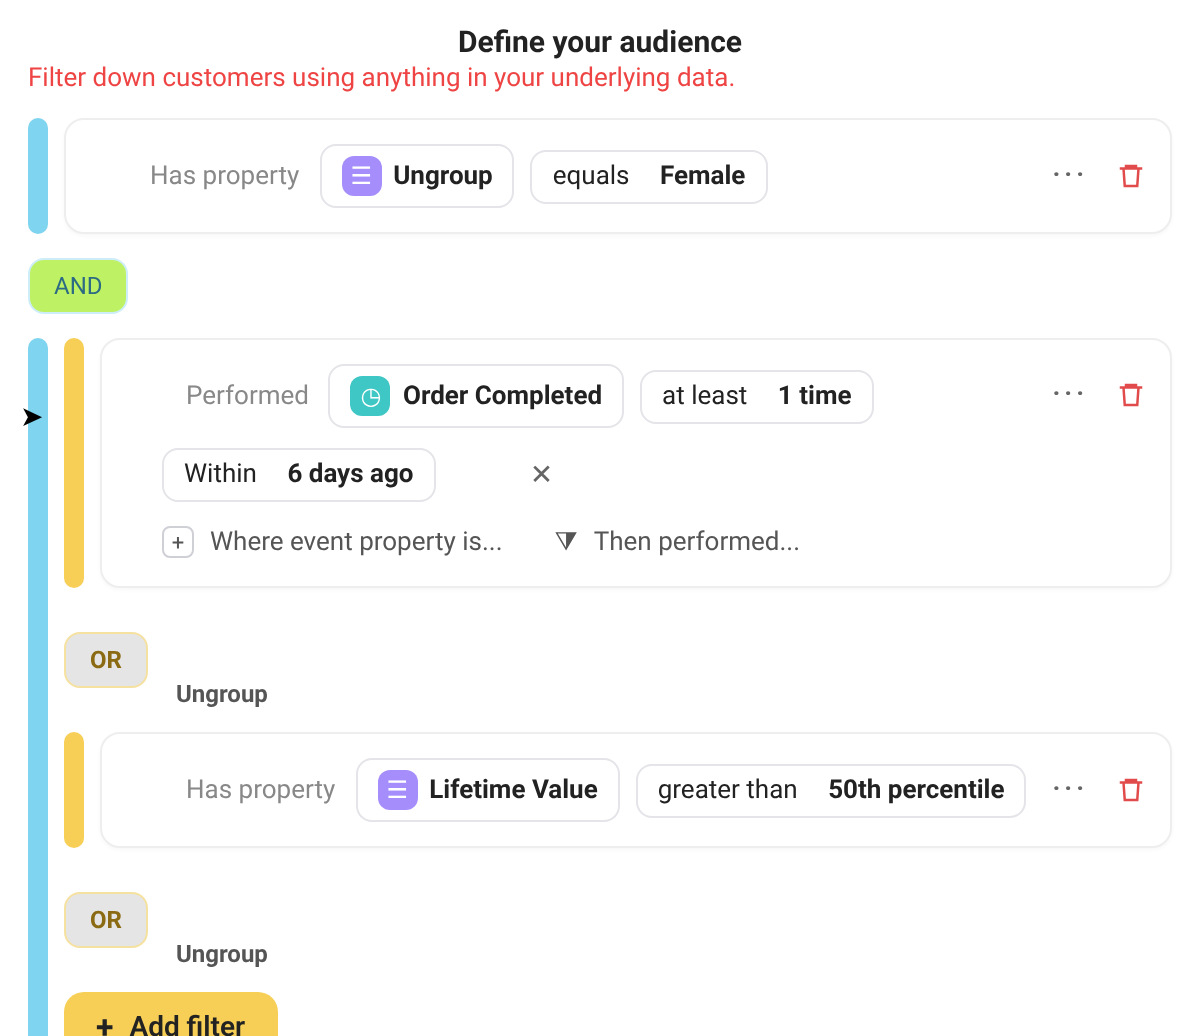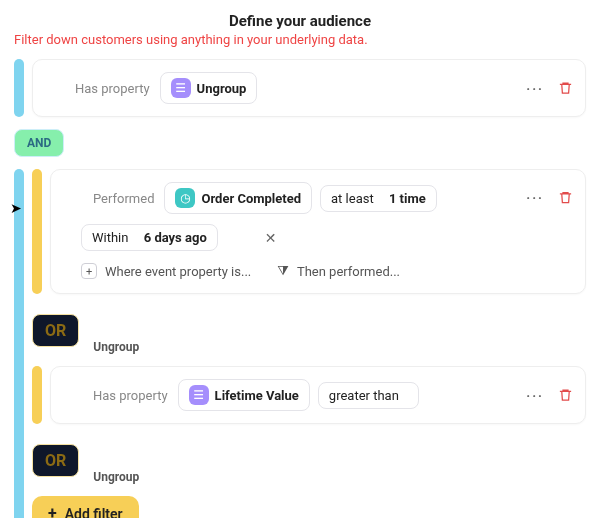--- a/index.html
+++ b/index.html
@@ -15,22 +15,22 @@
   .card { background:#fff; border:1px solid #eee; border-radius:10px; padding:12px 14px; box-shadow:0 1px 2px rgba(0,0,0,0.03); position:relative; }
   .row { display:flex; align-items:center; flex-wrap:wrap; gap:8px; }
 
   .prefix { color:#888; font-size:13px; margin-right:2px;margin-left:28px; }
   .pill { display:inline-flex; align-items:center; gap:6px; border:1px solid #e4e4e9; border-radius:8px; padding:5px 10px; font-size:13px; background:#fff; }
   .pill b { font-weight:700; }
   .icon-sq { width:20px; height:20px; border-radius:6px; display:inline-flex; align-items:center; justify-content:center; font-size:12px; color:#fff; }
   .icon-purple { background:#a58efc; }
   .icon-teal { background:#3ec7c4; }
 
-  .and-chip { display:inline-block; background:#86efac; color:#2c6b83; border-radius:8px; padding:6px 12px; font-weight:700; font-size:12px; border:1px solid #cdeef8; }
-  .or-chip { display:inline-block; background:#0f172a; color:#8b6a14; border-radius:8px; padding:6px 12px; font-weight:700; font-size:16px; border:1px solid #f5e1a0; margin-right:14px; }
+  .and-chip { display:inline-block; background:#bef264; color:#2c6b83; border-radius:8px; padding:6px 12px; font-weight:400; font-size:12px; border:1px solid #cdeef8; }
+  .or-chip { display:inline-block; background:#e5e5e5; color:#8b6a14; border-radius:8px; padding:6px 12px; font-weight:700; font-size:12px; border:1px solid #f5e1a0; margin-right:14px; }
   .or-row { display:flex; align-items:center; margin:2px 0 2px 0; }
   .ungroup { font-size:12px; font-weight:700; color:#555; cursor:pointer;margin-top:34px; }
 
   .actions { position:absolute; right:12px; top:50%; transform:translateY(-50%); display:flex; align-items:center; gap:14px; }
   .actions.top { top:20px; transform:none; }
   .dots { color:#666; letter-spacing:2px; cursor:pointer; font-weight:700; }
   .trash svg { display:block; }
 
   .link-row { display:flex; gap:26px; margin-top:4px; padding-left:8px; }
   .link-btn { display:inline-flex; align-items:center; gap:8px; color:#555; font-size:13px; cursor:pointer; }
@@ -54,20 +54,23 @@
 
 <div class="group">
   <div class="blue-rail"></div>
   <div class="group-body">
     <div class="card">
       <div class="row">
         <span class="prefix">Has property</span>
         <span class="pill">
           <span class="icon-sq icon-purple">☰</span>
           <b>Ungroup</b>
+        </span>
+        <span class="pill">
+          <span>equals</span>&nbsp;<b>Female</b>
         </span>
       </div>
       <div class="actions">
         <span class="dots">···</span>
         <span class="trash">
           <svg width="15" height="15" viewBox="0 0 24 24" fill="none" stroke="#e24b4b" stroke-width="2">
               <path d="M3 6h18M8 6V4h8v2M6 6l1 14h10l1-14"></path>
             </svg>
         </span>
       </div>
@@ -134,21 +137,21 @@
       <div class="yellow-rail"></div>
       <div style="flex:1; margin-left:8px;">
         <div class="card">
           <div class="row">
             <span class="prefix">Has property</span>
             <span class="pill">
               <span class="icon-sq icon-purple">☰</span>
               <b>Lifetime Value</b>
             </span>
             <span class="pill">
-              <span>greater than</span>&nbsp;
+              <span>greater than</span>&nbsp;<b>50th percentile</b>
             </span>
           </div>
           <div class="actions">
             <span class="dots">···</span>
             <span class="trash">
               <svg width="15" height="15" viewBox="0 0 24 24" fill="none" stroke="#e24b4b" stroke-width="2">
                   <path d="M3 6h18M8 6V4h8v2M6 6l1 14h10l1-14"></path>
                 </svg>
             </span>
           </div>

